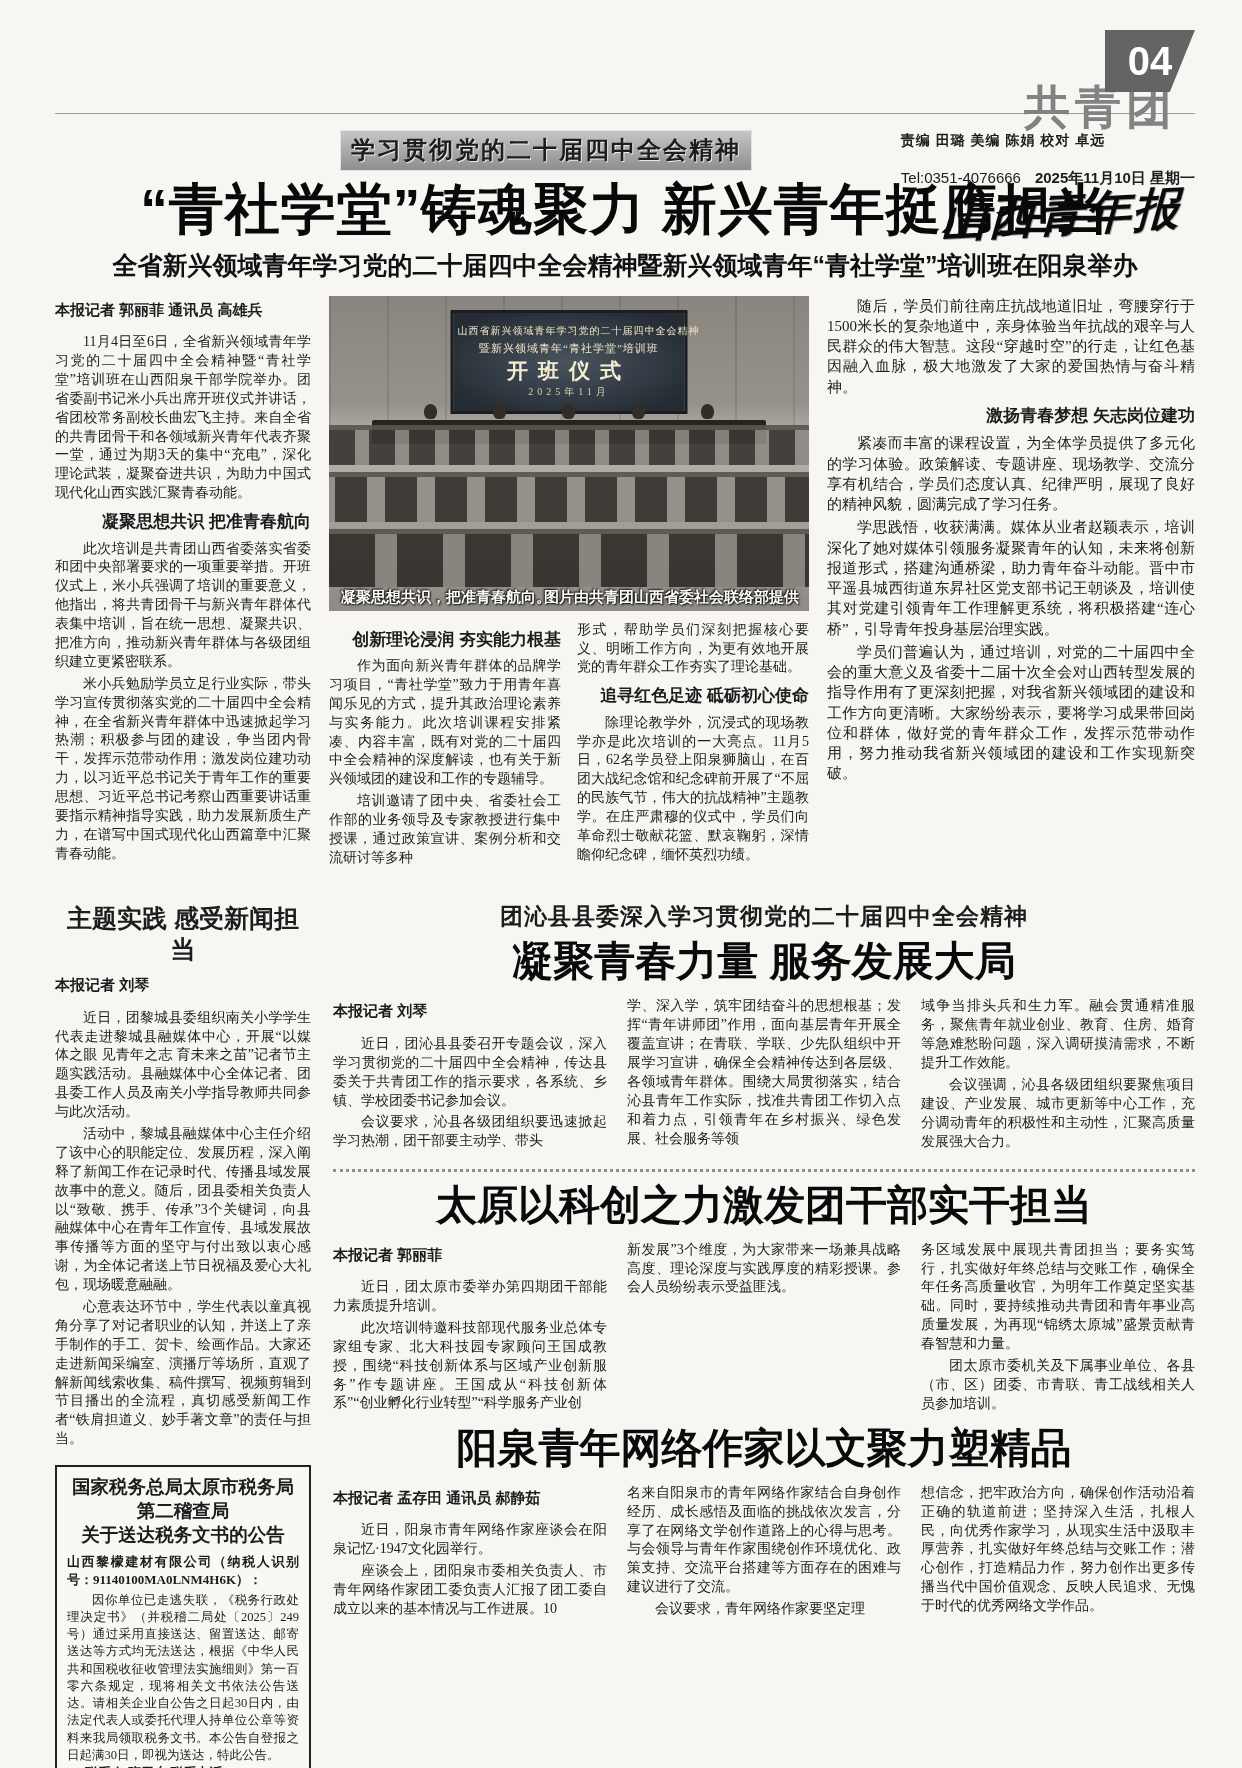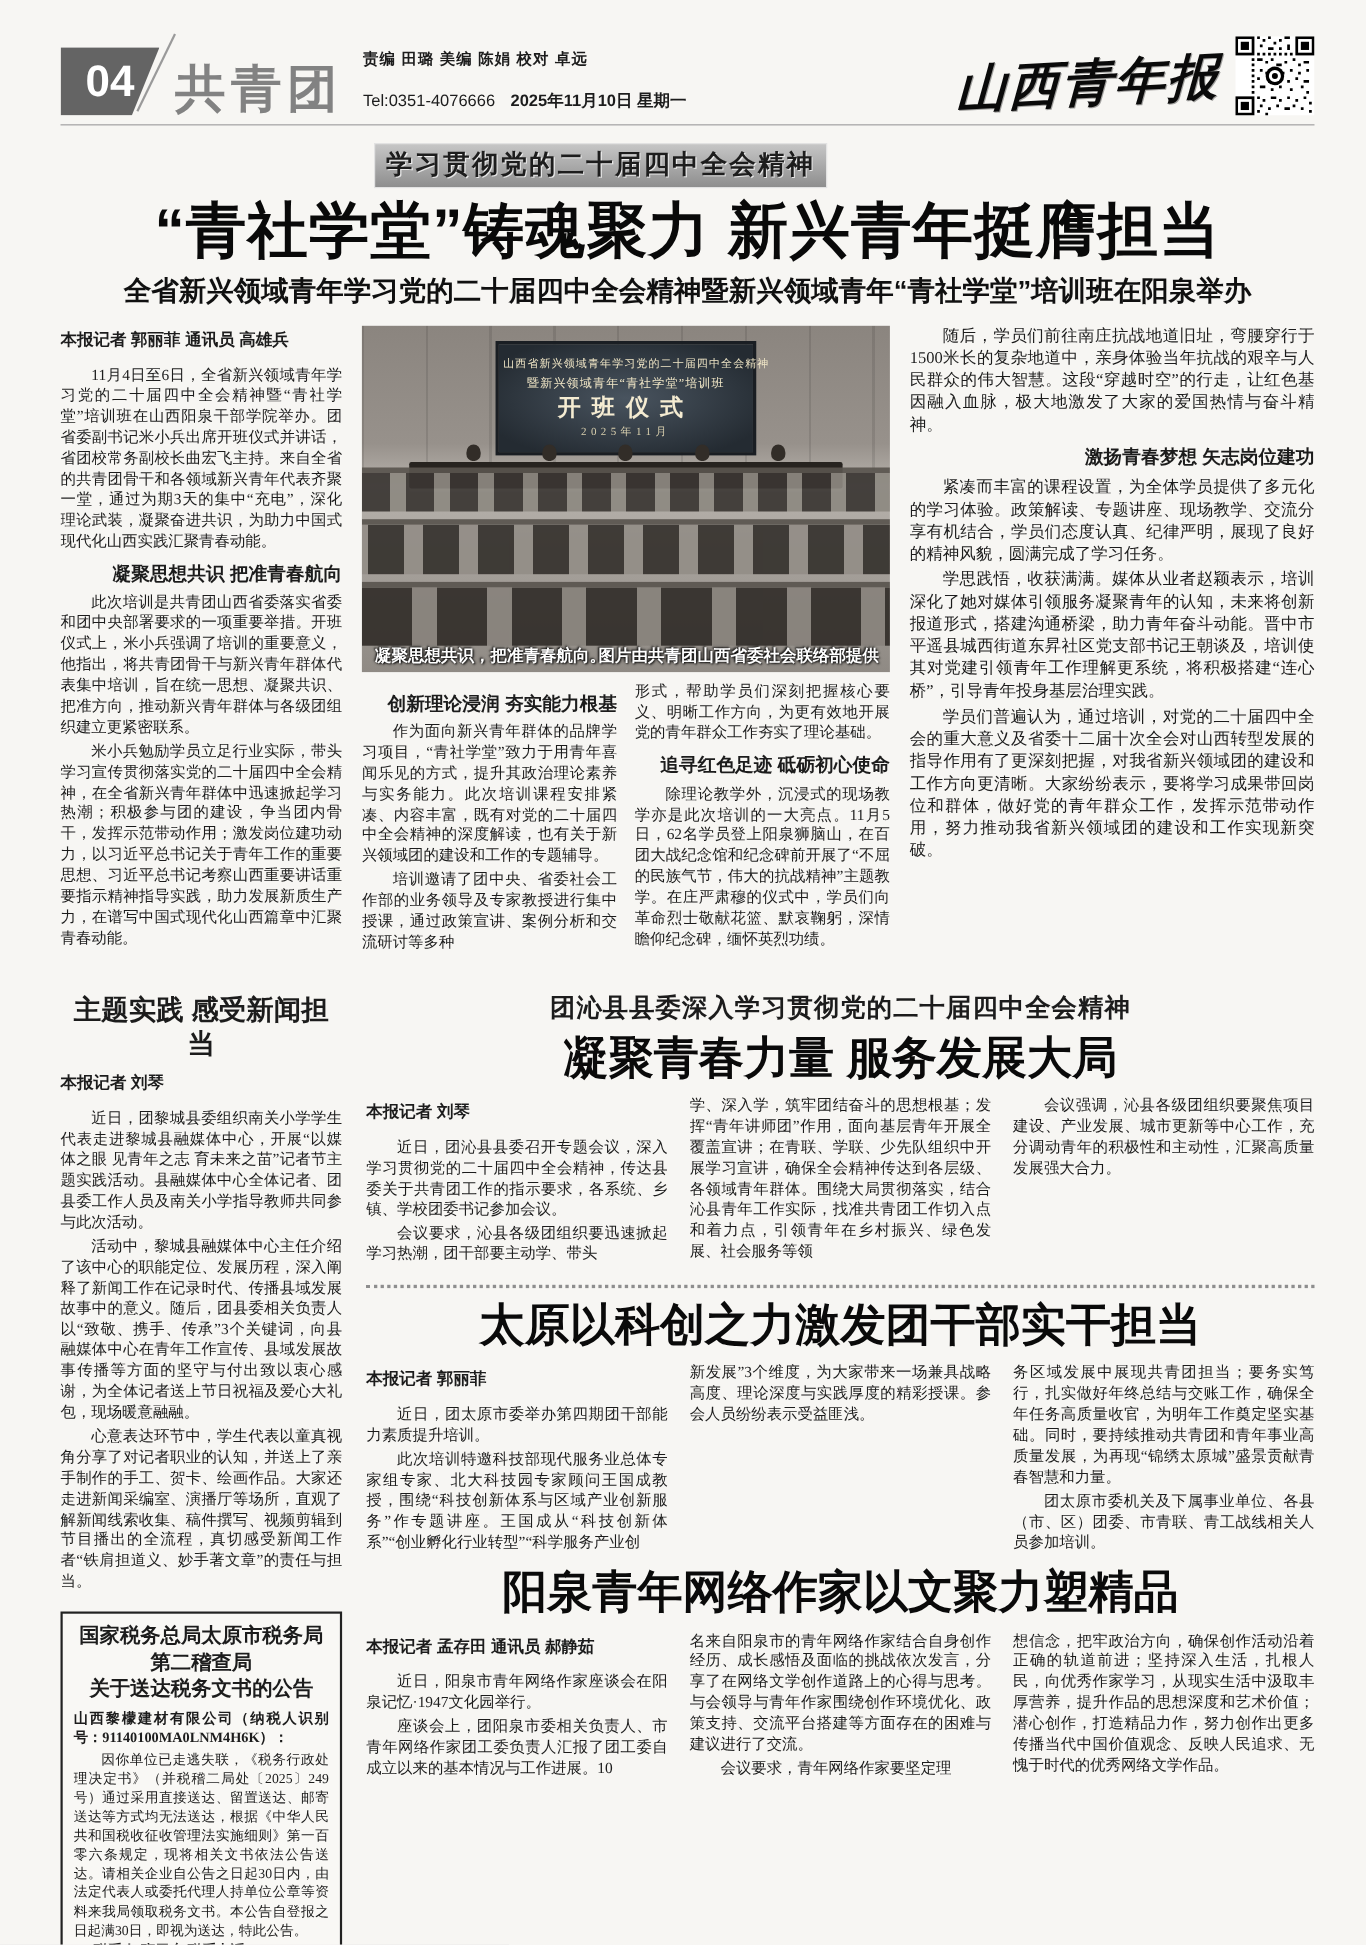--- a/index.html
+++ b/index.html
@@ -5,21 +5,21 @@
   * { margin:0; padding:0; box-sizing:border-box; }
   html,body { background:#e8e7e4; }
   .page {
     width:1242px; height:1768px; margin:0 auto; overflow:hidden;
     background:#f7f6f3; color:#1c1c1c; position:relative;
     font-family:"Liberation Serif","DejaVu Serif",serif;
   }
   .inner { padding:30px 47px 0 55px; }
 
   
-  .masthead { display:flex; align-items:flex-end; border-bottom:1px solid #9a9a9a; padding-bottom:8px; height:84px; }
+  .masthead { display:flex; align-items:flex-end; border-bottom:1px solid #9a9a9a; padding-bottom:8px; height:84px;flex-direction:column; }
   .pagenum {
     width:90px; height:62px; background:#646464; color:#fff;
     font:900 40px/62px "Liberation Sans","DejaVu Sans",sans-serif; text-align:center;
     clip-path:polygon(0 0,100% 0,72% 100%,0 100%);
   }
   .slash { width:2px; height:78px; background:#9a9a9a; transform:rotate(26deg); margin:-8px 10px 0 -4px; }
   .section-name { font:800 46px/1 "Liberation Sans","DejaVu Sans",sans-serif; color:#828282; letter-spacing:5px; margin:0 18px 2px 6px; }
   .edit-info { font-family:"Liberation Sans","DejaVu Sans",sans-serif; margin-bottom:4px; }
   .edit-info .l1 { font-size:14px; font-weight:700; letter-spacing:1px; }
   .edit-info .l2 { font-size:15px; margin-top:19px; }
@@ -228,20 +228,21 @@
           <div class="cols3">
             <div>
               <div class="byline">本报记者 刘琴</div>
               <p class="para">近日，团沁县县委召开专题会议，深入学习贯彻党的二十届四中全会精神，传达县委关于共青团工作的指示要求，各系统、乡镇、学校团委书记参加会议。</p>
               <p class="para">会议要求，沁县各级团组织要迅速掀起学习热潮，团干部要主动学、带头</p>
             </div>
             <div>
               <p class="para cont">学、深入学，筑牢团结奋斗的思想根基；发挥“青年讲师团”作用，面向基层青年开展全覆盖宣讲；在青联、学联、少先队组织中开展学习宣讲，确保全会精神传达到各层级、各领域青年群体。围绕大局贯彻落实，结合沁县青年工作实际，找准共青团工作切入点和着力点，引领青年在乡村振兴、绿色发展、社会服务等领</p>
             </div>
             <div>
+              <p class="para cont">域争当排头兵和生力军。融会贯通精准服务，聚焦青年就业创业、教育、住房、婚育等急难愁盼问题，深入调研摸清需求，不断提升工作效能。</p>
               <p class="para">会议强调，沁县各级团组织要聚焦项目建设、产业发展、城市更新等中心工作，充分调动青年的积极性和主动性，汇聚高质量发展强大合力。</p>
             </div>
           </div>
         </div>
 
         <div class="dotted-sep"></div>
 
         <div class="sec-block">
           <div class="sec-headline">太原以科创之力激发团干部实干担当</div>
           <div class="cols3">
@@ -266,21 +267,21 @@
             <div>
               <div class="byline">本报记者 孟存田 通讯员 郝静茹</div>
               <p class="para">近日，阳泉市青年网络作家座谈会在阳泉记忆·1947文化园举行。</p>
               <p class="para">座谈会上，团阳泉市委相关负责人、市青年网络作家团工委负责人汇报了团工委自成立以来的基本情况与工作进展。10</p>
             </div>
             <div>
               <p class="para cont">名来自阳泉市的青年网络作家结合自身创作经历、成长感悟及面临的挑战依次发言，分享了在网络文学创作道路上的心得与思考。与会领导与青年作家围绕创作环境优化、政策支持、交流平台搭建等方面存在的困难与建议进行了交流。</p>
               <p class="para">会议要求，青年网络作家要坚定理</p>
             </div>
             <div>
-              <p class="para cont">想信念，把牢政治方向，确保创作活动沿着正确的轨道前进；坚持深入生活，扎根人民，向优秀作家学习，从现实生活中汲取丰厚营养，提升作品的思想深度和艺术价值；潜心创作，打造精品力作，努力创作出更多传播当代中国价值观念、反映人民追求、无愧于时代的优秀网络文学作品。</p>
+              <p class="para cont">想信念，把牢政治方向，确保创作活动沿着正确的轨道前进；坚持深入生活，扎根人民，向优秀作家学习，从现实生活中汲取丰厚营养，扎实做好年终总结与交账工作；潜心创作，打造精品力作，努力创作出更多传播当代中国价值观念、反映人民追求、无愧于时代的优秀网络文学作品。</p>
             </div>
           </div>
         </div>
 
       </div>
     </div>
 
   </div>
 </div>
 

